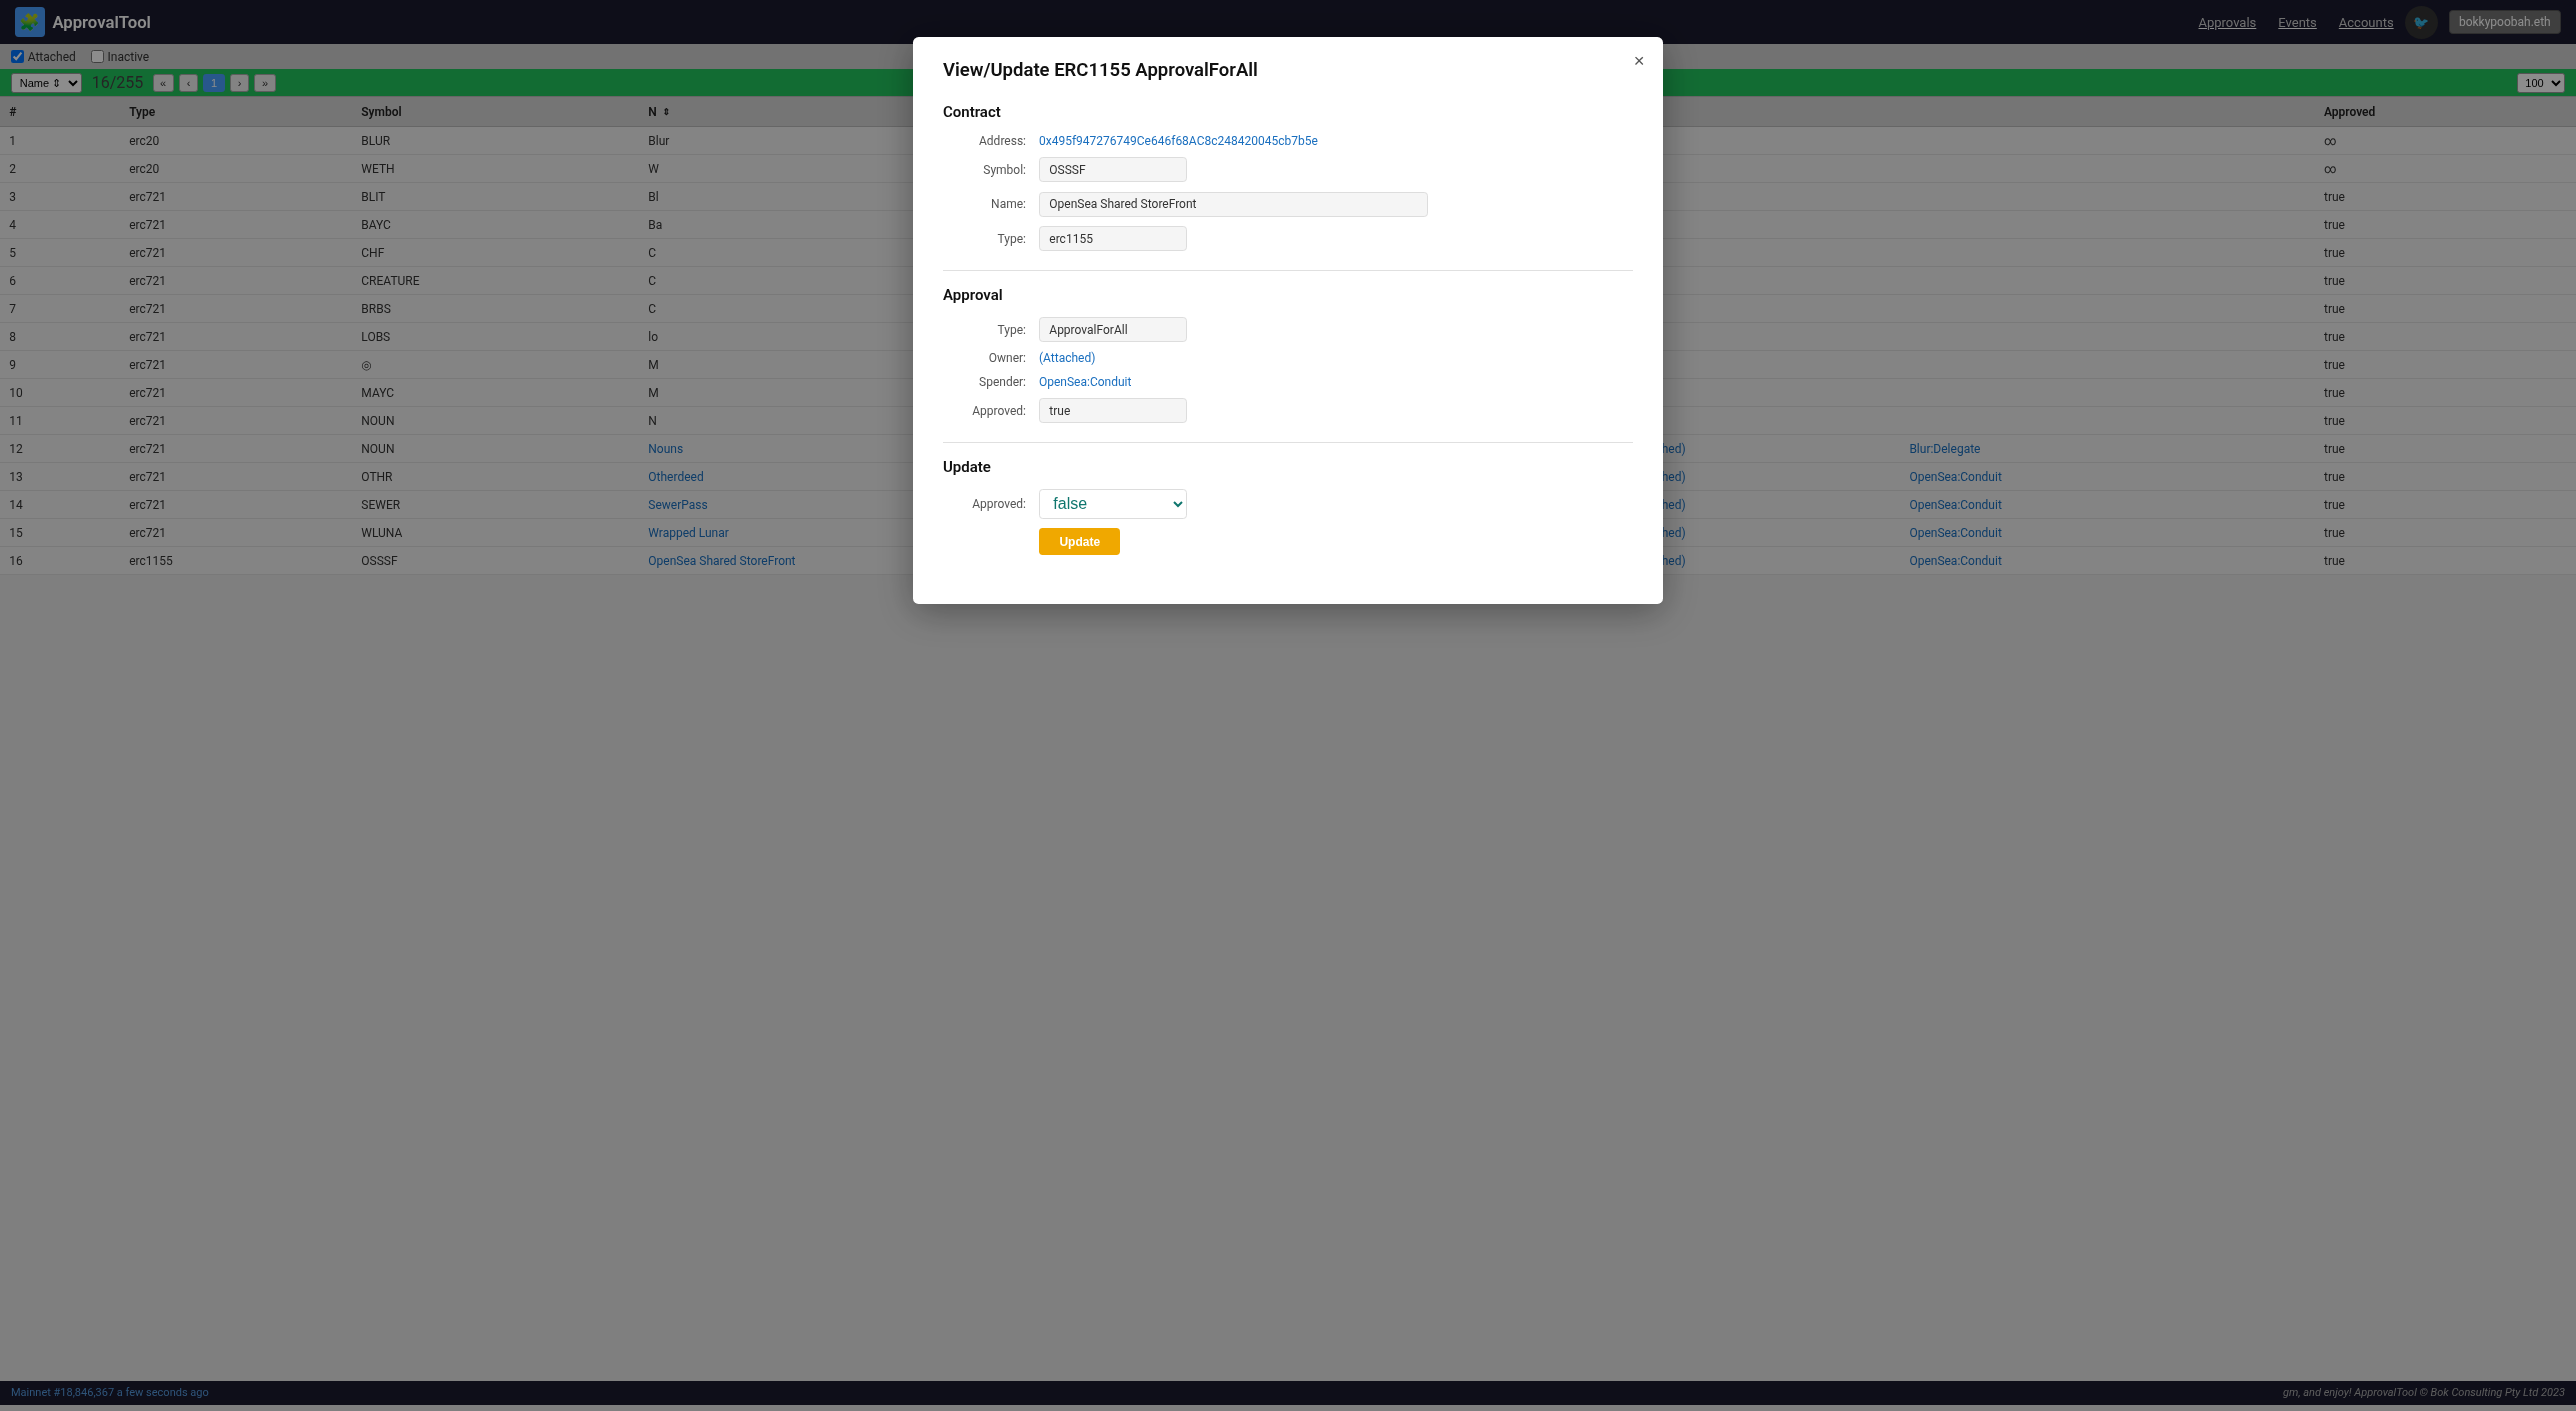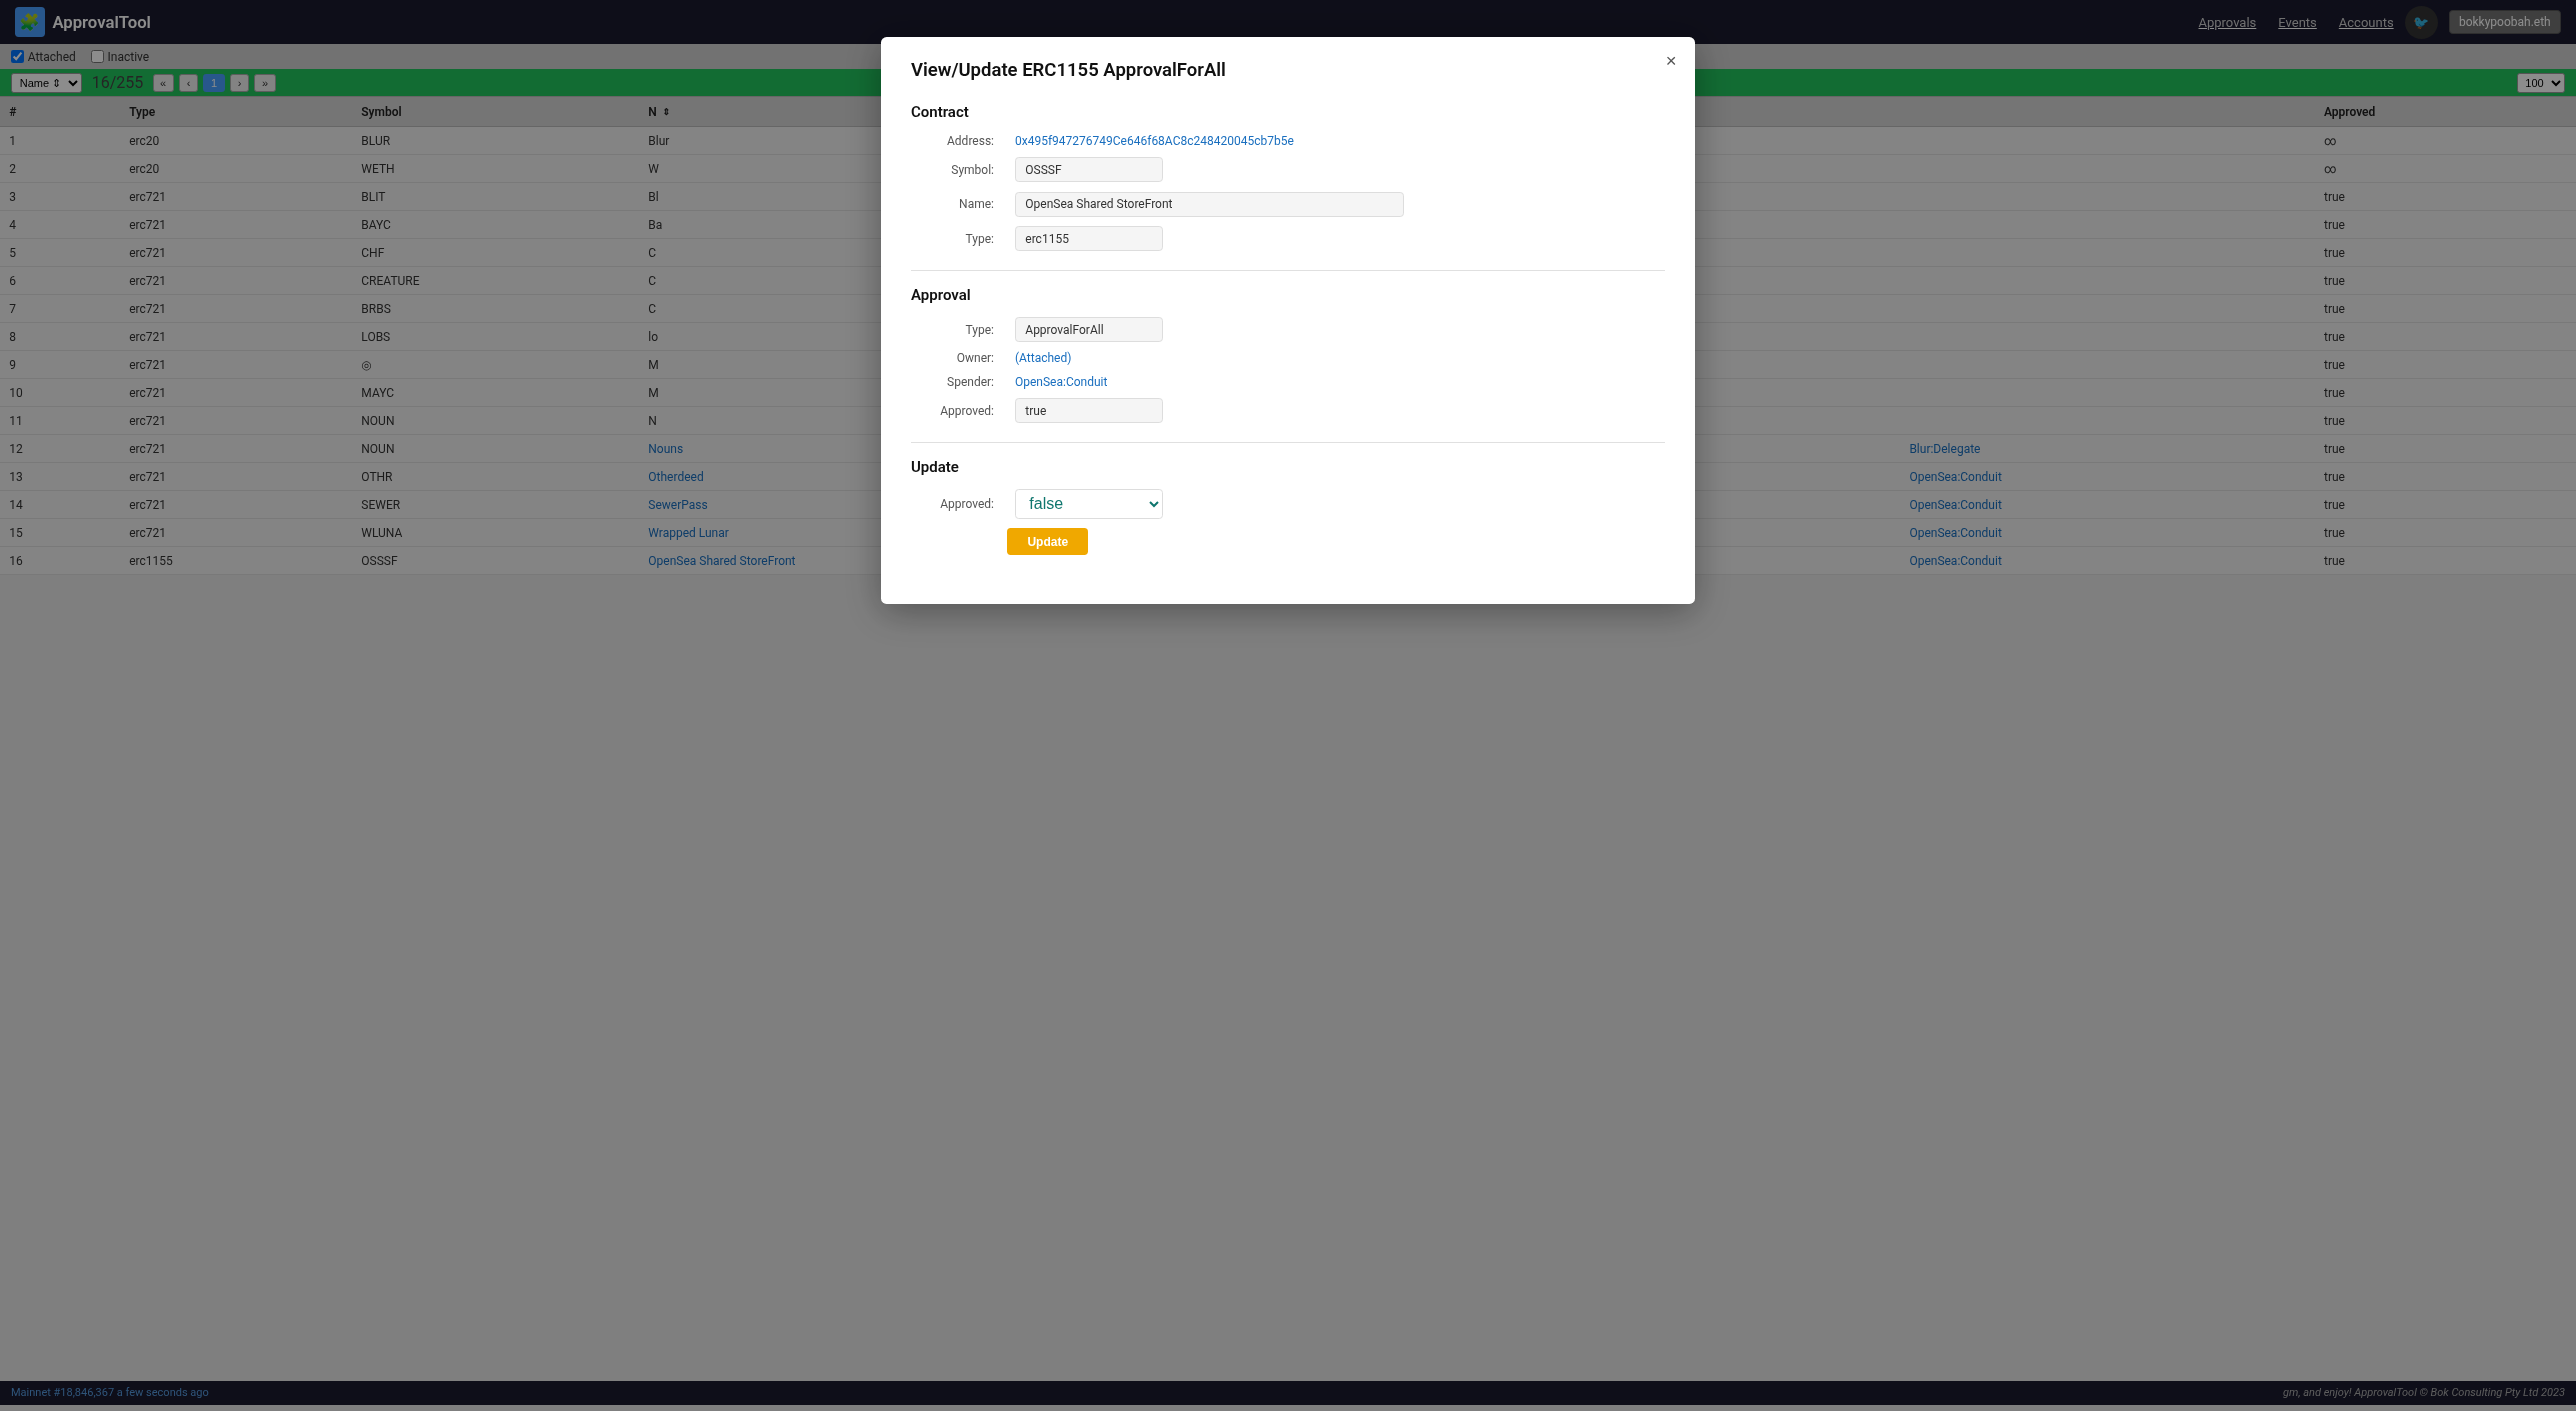--- a/index.html
+++ b/index.html
@@ -179,21 +179,21 @@
       display: flex;
       align-items: flex-start;
       justify-content: center;
       padding-top: 37px;
     }
 
     
     .modal {
       background: #fff;
       border-radius: 5.6px;
-      width: 814px;
+      width: 750px;
       max-width: 95vw;
       box-shadow: 0 7.4px 37px rgba(0,0,0,0.35);
       position: relative;
       padding: 22px 30px 30px;
     }
     .modal-title {
       font-size: 18.5px;
       font-weight: 600;
       margin-bottom: 22px;
       color: #111;
@@ -217,21 +217,20 @@
     .section-title {
       font-size: 15px;
       font-weight: 600;
       color: #111;
       margin-bottom: 13px;
     }
     .form-row {
       display: flex;
       align-items: center;
       margin-bottom: 9.3px;
-      gap: 8px;
     }
     .form-label {
       width: 83px;
       text-align: right;
       margin-right: 13px;
       color: #555;
       font-size: 12px;
       flex-shrink: 0;
     }
     .form-value-text {

